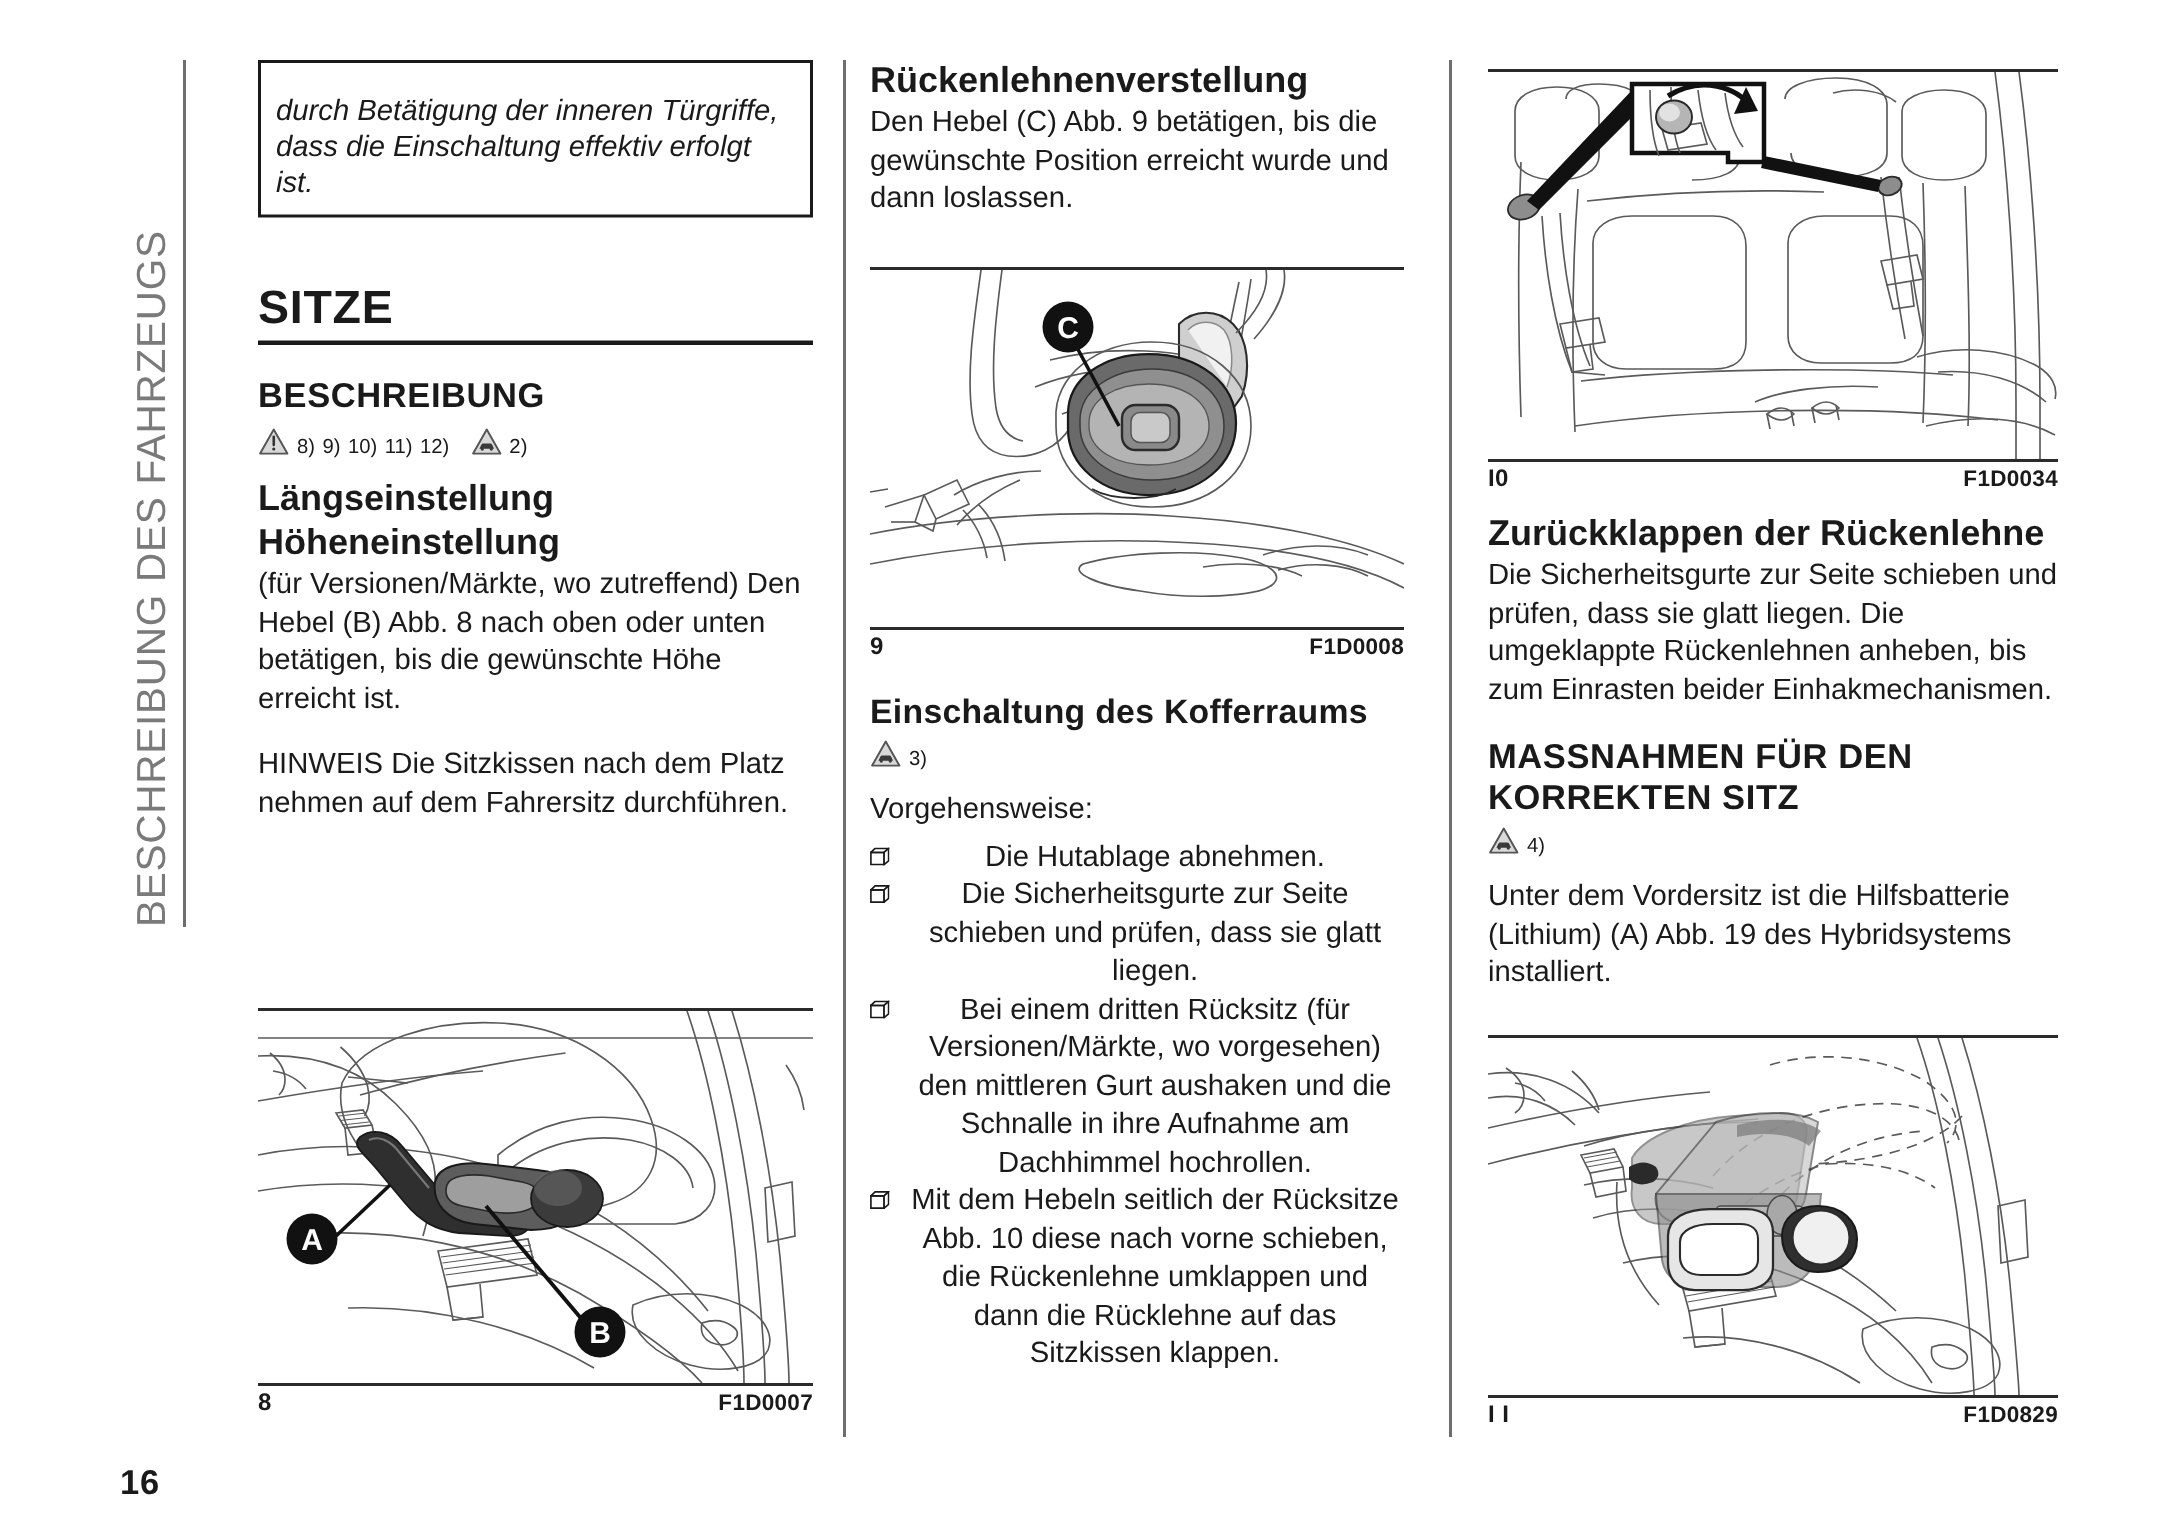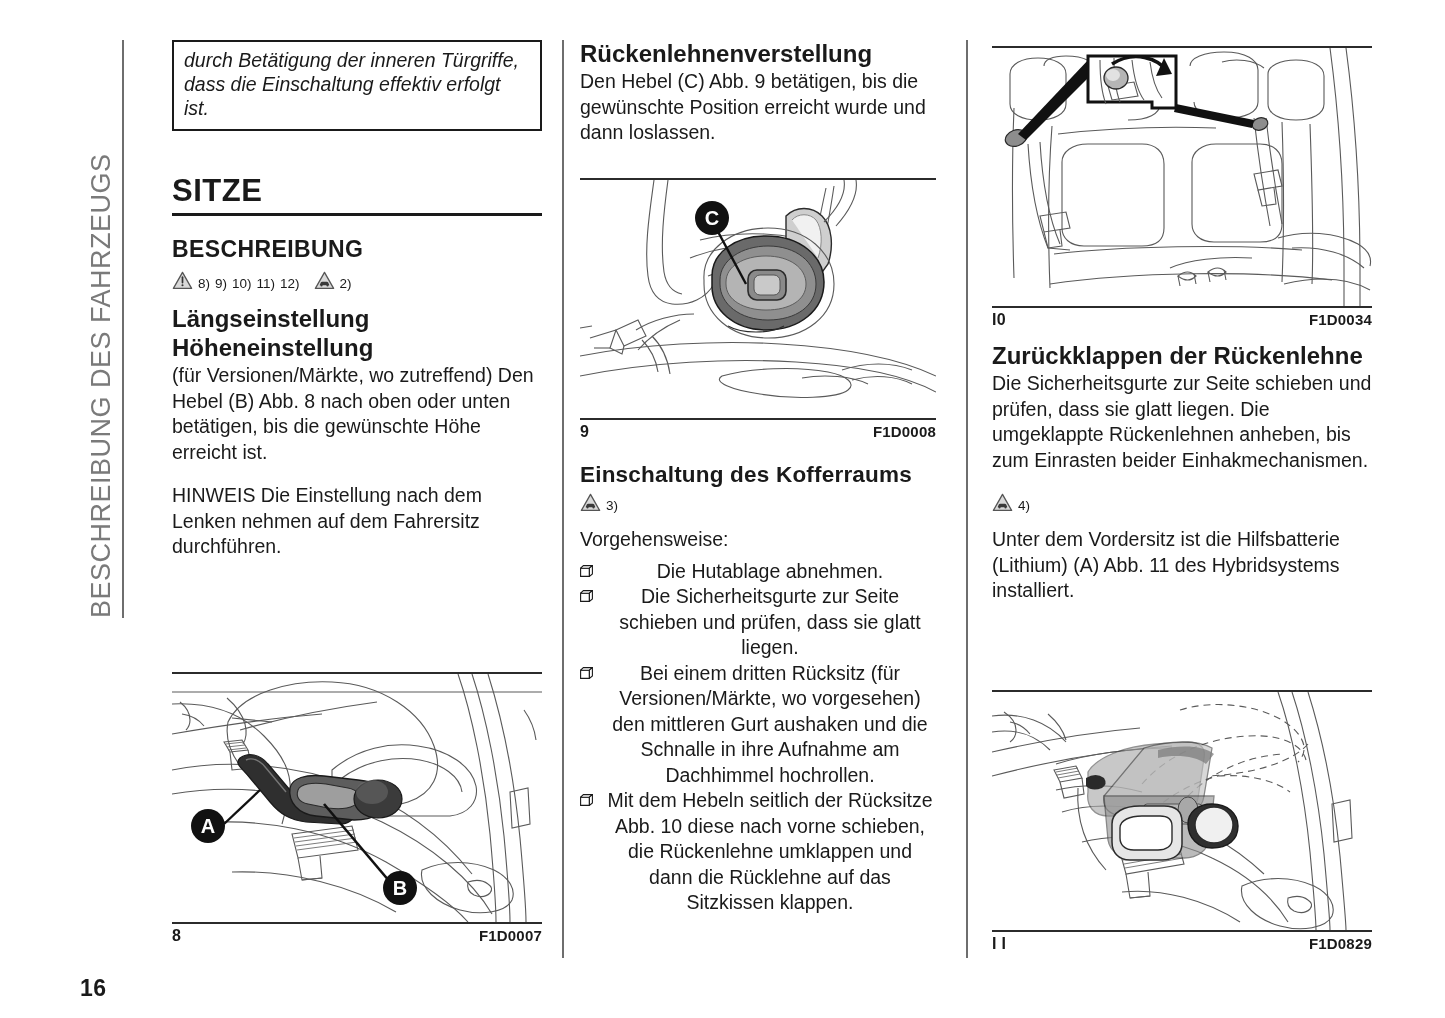--- a/index.html
+++ b/index.html
@@ -34,21 +34,21 @@
   .col-mid{left:580px;width:356px;}
   .col-right{left:992px;width:380px;}
 
   .col-div{position:absolute;top:40px;width:2px;height:918px;background:#6e6e6e;}
   .div-1{left:562px;}
   .div-2{left:966px;}
 
   
   .note-box{
     border:2px solid #1a1a1a;
-    padding:6px 10px 9px 10px;
+    padding:20px 10px 9px 10px;
     font-style:italic;font-size:19.5px;line-height:24px;
     margin-bottom:42px;
   }
   h1.chapter{
     font-size:31px;font-weight:bold;letter-spacing:.5px;
     margin:0 0 4px 0;padding:0;
   }
   .chapter-rule{height:3px;background:#1a1a1a;margin:0 0 20px 0;}
   h2.section{
     font-size:23px;font-weight:bold;letter-spacing:.4px;margin:0 0 6px 0;
@@ -143,21 +143,21 @@
         </svg>
       </span>
       <span class="num">2)</span>
     </div>
 
     <h3 class="sub">Längseinstellung</h3>
 
     <h3 class="sub">Höheneinstellung</h3>
     <p class="body">(für Versionen/Märkte, wo zutreffend) Den Hebel (B) Abb. 8 nach oben oder unten betätigen, bis die gewünschte Höhe erreicht ist.</p>
 
-    <p class="body">HINWEIS Die Einstellung nach dem Lenken nehmen auf dem Fahrersitz durchführen.</p>
+    <p class="body">HINWEIS Die Sitzkissen nach dem Platz nehmen auf dem Fahrersitz durchführen.</p>
   </div>
 
   <div class="fig fig8">
     <div class="frame-top"></div>
     <div class="art">
       <svg viewBox="0 0 370 248" width="370" height="248" role="img">
         <g fill="none" stroke="#5a5a5a" stroke-width="1.1">
           <path d="M0 18 H370"></path>
           <path d="M0 30 C40 28 70 40 92 62 C112 82 120 100 118 120 L110 150"></path>
           <path d="M55 24 q14 12 18 26 q3 12 -2 20"></path>
@@ -444,34 +444,35 @@
     <div class="caption">
       <span>I0</span>
       <span class="code">F1D0034</span>
     </div>
   </div>
 
   <div class="col col-right" style="top:342px;">
     <h3 class="sub">Zurückklappen der Rückenlehne</h3>
     <p class="body">Die Sicherheitsgurte zur Seite schieben und prüfen, dass sie glatt liegen. Die umgeklappte Rückenlehnen anheben, bis zum Einrasten beider Einhakmechanismen.</p>
 
+    <h2 class="section" style="line-height:27px;margin-bottom:4px;">MASSNAHMEN FÜR DEN KORREKTEN SITZ</h2>
 
     <div class="refs">
       <span class="warn-icon">
         <svg viewBox="0 0 21 19" width="21" height="19">
           <path d="M10.5 1.4 L19.6 17.4 H1.4 Z" fill="#d9d9d9" stroke="#555" stroke-width="1.3" stroke-linejoin="round"></path>
           <path d="M5.6 14.2 h9.8 l-1.2-2.6 q-0.4-0.9 -1.4-0.9 h-4.6 q-1 0 -1.4 0.9 z" fill="#3a3a3a"></path>
           <circle cx="7.5" cy="14.4" r="1.1" fill="#3a3a3a"></circle>
           <circle cx="13.5" cy="14.4" r="1.1" fill="#3a3a3a"></circle>
         </svg>
       </span>
       <span class="num">4)</span>
     </div>
 
-    <p class="body">Unter dem Vordersitz ist die Hilfsbatterie (Lithium) (A) Abb. 11 des Hybridsystems installiert.</p>
+    <p class="body">Unter dem Vordersitz ist die Hilfsbatterie (Lithium) (A) Abb. 19 des Hybridsystems installiert.</p>
   </div>
 
   <div class="fig fig11">
     <div class="frame-top"></div>
     <div class="art">
       <svg viewBox="0 0 380 238" width="380" height="238" role="img">
         <g fill="none" stroke="#5a5a5a" stroke-width="1.1">
           <path d="M0 24 C30 20 56 30 74 50"></path>
           <path d="M0 40 C24 36 44 44 58 58"></path>
           <path d="M12 20 q12 8 12 18 q0 8 -6 12"></path>

